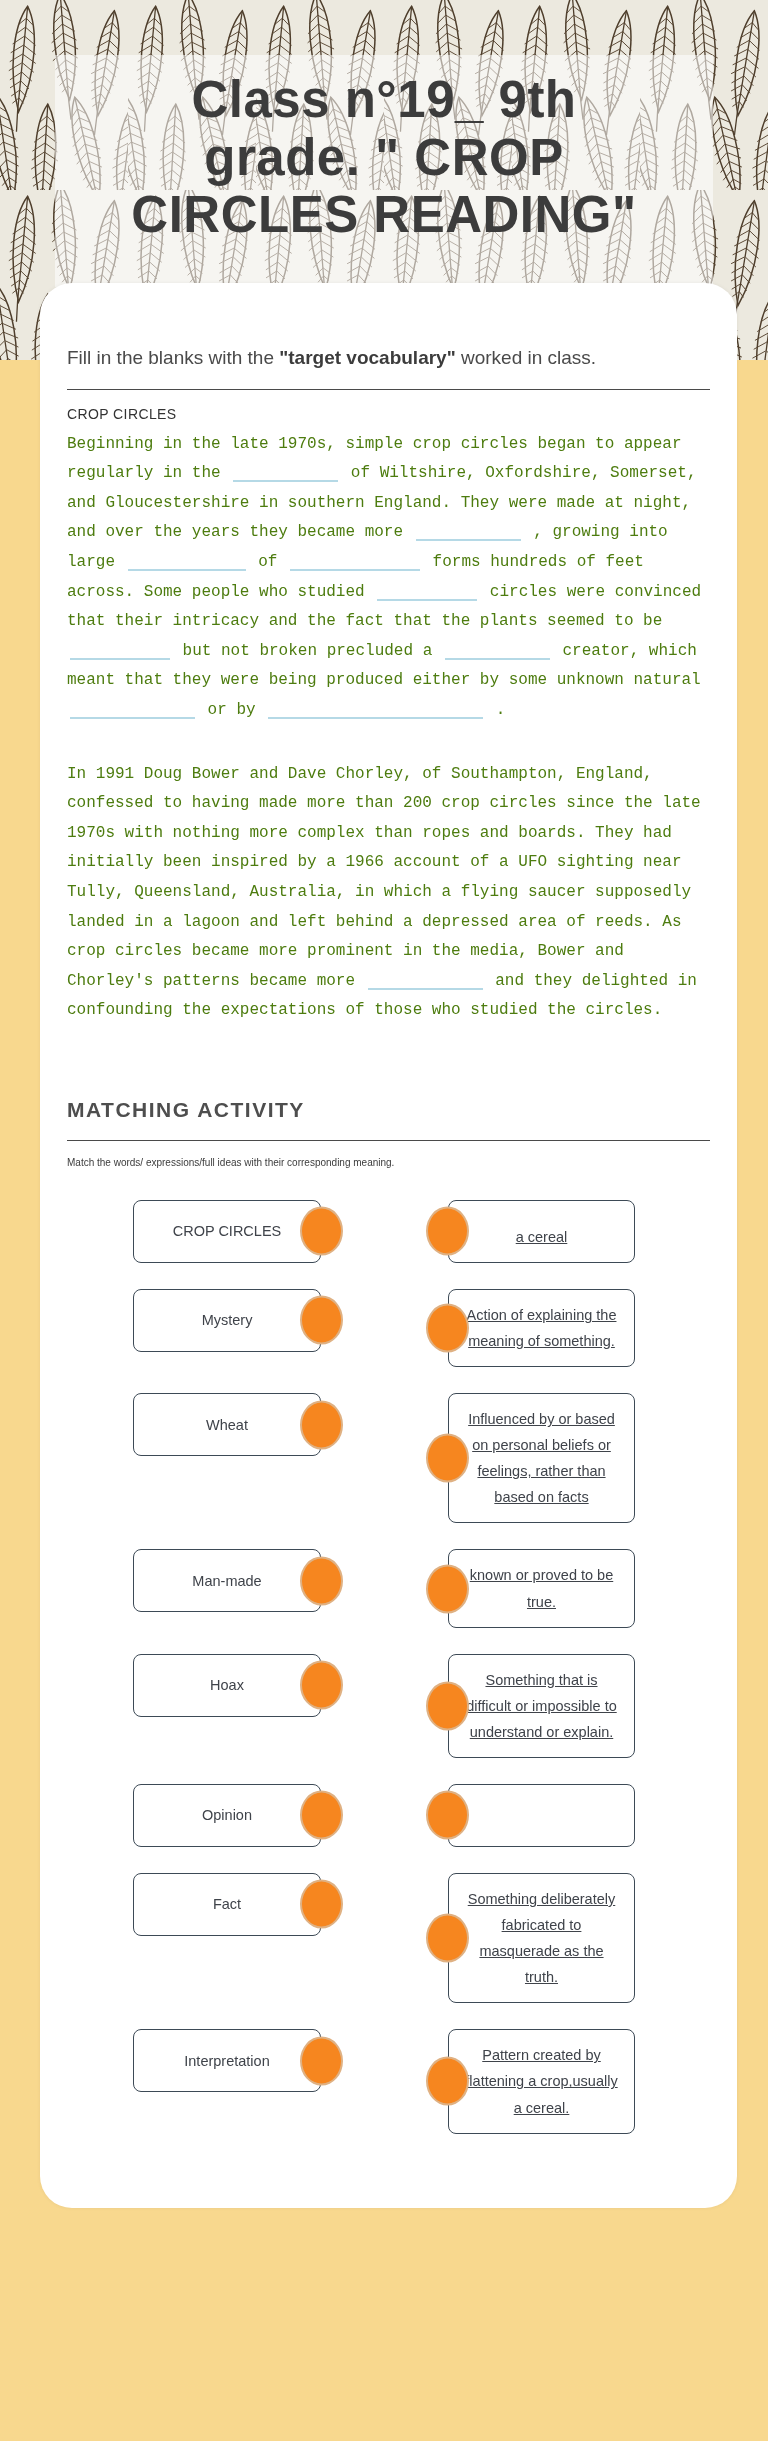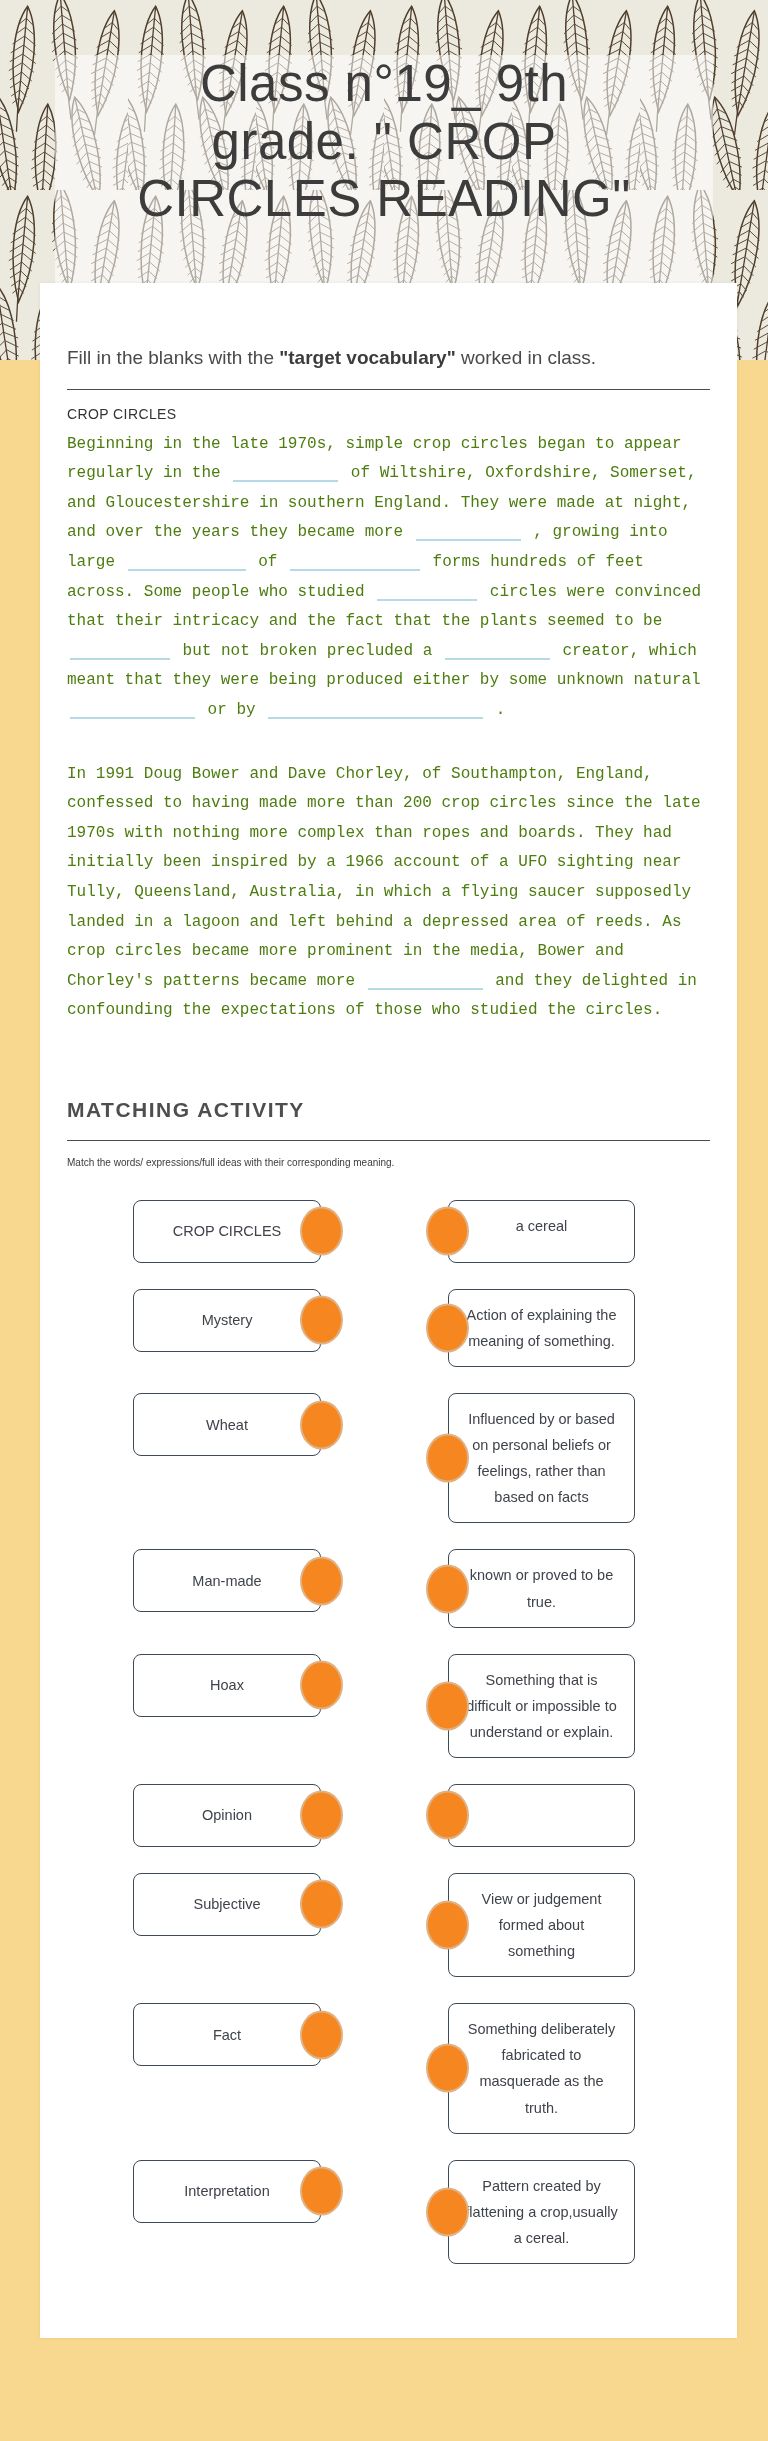--- a/index.html
+++ b/index.html
@@ -36,20 +36,21 @@
   }
   .page-title span { display: block; }
 
   
   .card {
     position: relative;
     margin: -77px 31px 36px 40px;
     background: #ffffff;
     padding: 62px 27px 48px 27px;
     box-shadow: 0 0 4px rgba(0,0,0,0.06);
+    border-radius: 32px;
   }
 
   .instruction {
     margin: 0;
     font-size: 19px;
     line-height: 1.35;
     color: #4A4A4A;
   }
   .instruction strong { color: #3C3C3C; }
 
@@ -117,23 +118,24 @@
     width: 188px;
     height: 63px;
     display: flex; align-items: center; justify-content: center;
     flex: none;
   }
   .def-box {
     width: 187px;
     min-height: 63px;
     margin-left: 127px;
     padding: 12px 15px;
-    display: flex; align-items: flex-start; justify-content: center;
+    display: flex; align-items: flex-end; justify-content: center;
     line-height: 1.8;
     flex: none;
+    text-decoration: underline;
   }
   .dot {
     position: absolute;
     width: 43px; height: 49px;
     background: #F6861F;
     border: 2px solid #DFB183;
     border-radius: 50%;
     top: 50%;
     transform: translateY(-50%);
   }
@@ -159,21 +161,21 @@
         <use href="#feather" transform="translate(44,98) rotate(4 0 60)"></use>
         <use href="#feather" transform="translate(86,90) rotate(-12 0 60)"></use>
         <use href="#feather" transform="translate(126,98) rotate(8 0 60)"></use>
       </pattern>
     </defs>
     <rect width="768" height="360" fill="#ECE9DF"></rect>
     <rect width="768" height="360" fill="url(#feathers)"></rect>
   </svg>
 
   <div class="title-overlay">
-    <h1 class="page-title" style="margin:0; font-weight:400;">
+    <h1 class="page-title" style="margin:16px; font-weight:700;">
       <span>Class n°19_ 9th</span>
       <span>grade. " CROP</span>
       <span>CIRCLES READING"</span>
     </h1>
   </div>
 </div>
 
 <div class="card">
 
   <p class="instruction">
@@ -248,30 +250,20 @@
           <div class="term-box">
             <span class="term-label">Opinion</span>
             <span class="dot dot-right"></span>
           </div>
           <div class="def-box">
             <span class="dot dot-left"></span>
           </div>
         </div>
         <div class="match-row">
           <div class="term-box">
-            <span class="term-label">Subjective</span>
-            <span class="dot dot-right"></span>
-          </div>
-          <div class="def-box">
-            <span class="def-label">View or judgement formed about something</span>
-            <span class="dot dot-left"></span>
-          </div>
-        </div>
-        <div class="match-row">
-          <div class="term-box">
             <span class="term-label">Fact</span>
             <span class="dot dot-right"></span>
           </div>
           <div class="def-box">
             <span class="def-label">Something deliberately fabricated to masquerade as the truth.</span>
             <span class="dot dot-left"></span>
           </div>
         </div>
         <div class="match-row">
           <div class="term-box">

